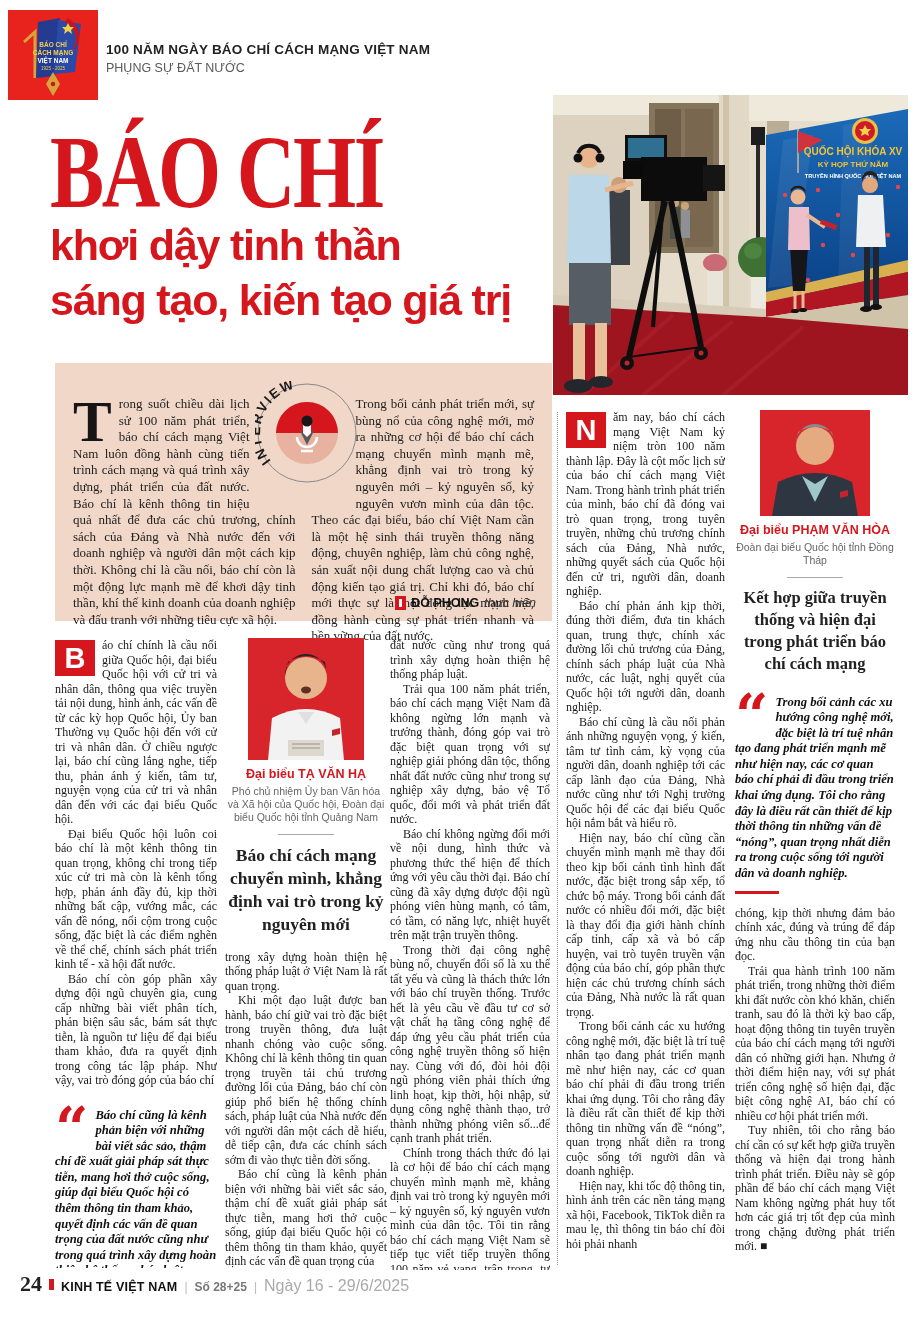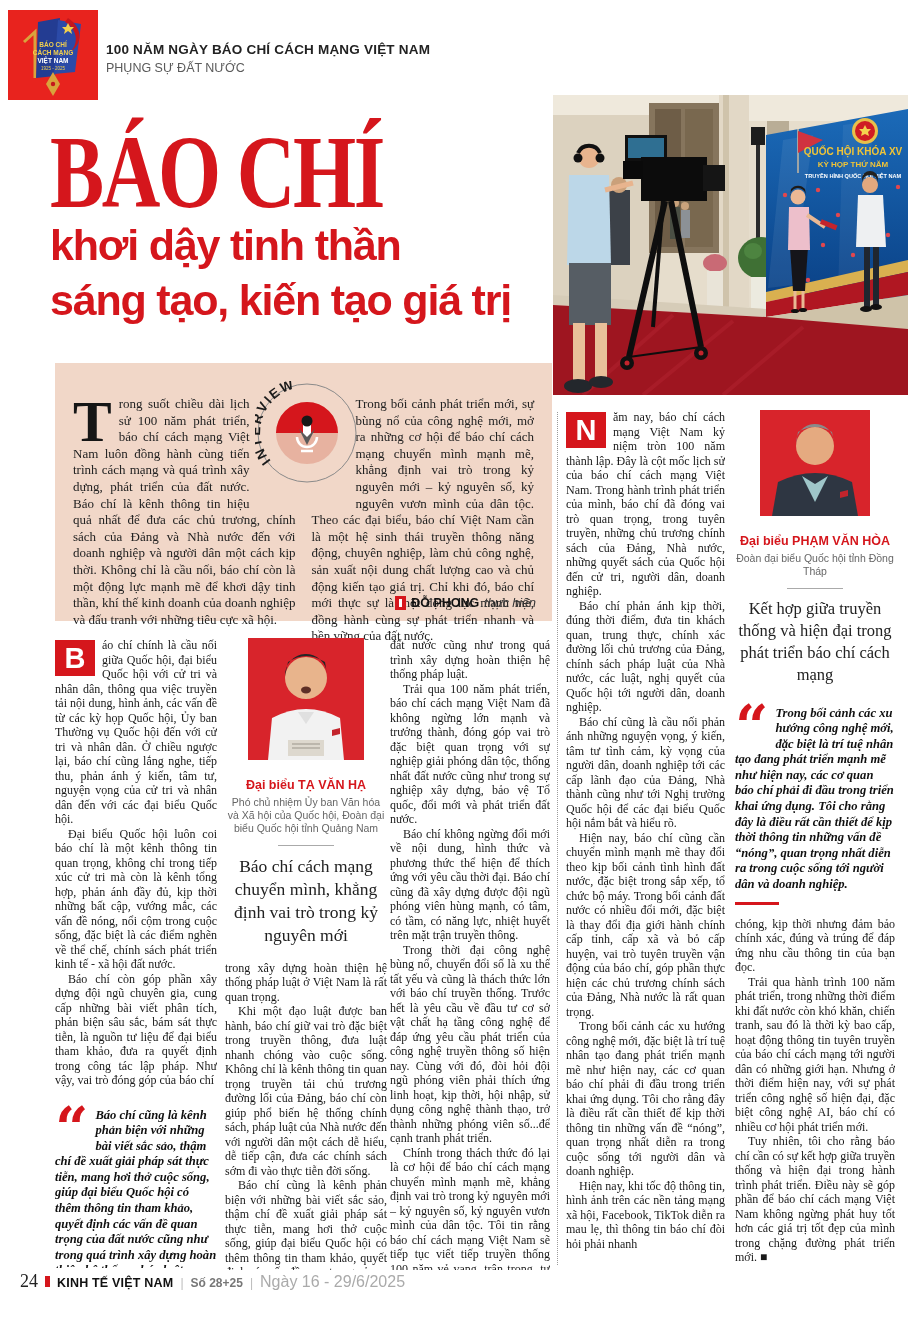--- a/index.html
+++ b/index.html
@@ -57,32 +57,32 @@
   .quote{margin-top:20px;font-style:italic;font-weight:bold;font-size:12.6px;line-height:15.6px;
          text-align:left;color:#101010;}
   .qmark{float:left;color:#d5161c;font-style:normal;font-family:"DejaVu Serif",serif;
          font-weight:bold;font-size:58px;line-height:38px;margin:2px 7px 0 0;}
   .quote::after{content:"";display:block;width:44px;height:3px;background:#d5161c;margin-top:9px;}
 
   
   .pcard{text-align:center;}
   .pcard svg{display:block;margin:0 auto;}
   .cap-name{font-family:"Liberation Sans",sans-serif;font-weight:bold;font-size:12.5px;
-            color:#d5161c;margin-top:18px;}
+            color:#d5161c;margin-top:7px;}
   .cap-role{font-family:"Liberation Sans",sans-serif;font-size:10.5px;color:#666;
             line-height:13px;margin-top:3px;}
   .cap-div{width:56px;height:1px;background:#aaa;margin:10px auto 9px;}
-  .pull-head{font-family:"Liberation Serif",serif;font-weight:normal;text-align:center;color:#222;}
+  .pull-head{font-family:"Liberation Serif",serif;font-weight:bold;text-align:center;color:#222;}
   .ph2{font-size:17.5px;line-height:23px;margin:2px 0 14px;}
   .ph5{font-size:16.5px;line-height:22px;margin:2px 0 6px;}
 
   
   .footL{position:absolute;left:20px;top:1271px;display:flex;align-items:baseline;gap:7px;
          font-family:"Liberation Sans",sans-serif;}
-  .pageno{font-family:"Liberation Serif",serif;font-weight:normal;font-size:18px;color:#222;}
+  .pageno{font-family:"Liberation Serif",serif;font-weight:bold;font-size:22px;color:#222;}
   .ftick{width:5px;height:11px;background:#d5161c;align-self:center;}
   .fbrand{font-weight:bold;font-size:12.5px;color:#111;letter-spacing:.2px;}
   .fsep{color:#bbb;font-size:12px;}
   .fissue{font-weight:bold;font-size:12px;color:#777;}
   .fdate{font-size:16px;color:#aaa;}
   .footR{position:absolute;right:17px;top:1348px;font-family:"Liberation Sans",sans-serif;
          font-size:11px;color:#999;}
 </style>
 </head>
 <body>
@@ -291,21 +291,21 @@
     <p class="first">đất nước cũng như trong quá trình xây dựng hoàn thiện hệ thống pháp luật.</p>
     <p>Trải qua 100 năm phát triển, báo chí cách mạng Việt Nam đã không ngừng lớn mạnh và trưởng thành, đóng góp vai trò đặc biệt quan trọng với sự nghiệp giải phóng dân tộc, thống nhất đất nước cũng như trong sự nghiệp xây dựng, bảo vệ Tổ quốc, đổi mới và phát triển đất nước.</p>
     <p>Báo chí không ngừng đổi mới về nội dung, hình thức và phương thức thể hiện để thích ứng với yêu cầu thời đại. Báo chí cũng đã xây dựng được đội ngũ phóng viên hùng mạnh, có tâm, có tầm, có năng lực, nhiệt huyết trên mặt trận truyền thông.</p>
     <p>Trong thời đại công nghệ bùng nổ, chuyển đổi số là xu thế tất yếu và cũng là thách thức lớn với báo chí truyền thống. Trước hết là yêu cầu về đầu tư cơ sở vật chất hạ tầng công nghệ để đáp ứng yêu cầu phát triển của công nghệ truyền thông số hiện nay. Cùng với đó, đòi hỏi đội ngũ phóng viên phải thích ứng linh hoạt, kịp thời, hội nhập, sử dụng công nghệ thành thạo, trở thành những phóng viên số...để cạnh tranh phát triển.</p>
     <p>Chính trong thách thức đó lại là cơ hội để báo chí cách mạng chuyển mình mạnh mẽ, khẳng định vai trò trong kỷ nguyên mới – kỷ nguyên số, kỷ nguyên vươn mình của dân tộc. Tôi tin rằng báo chí cách mạng Việt Nam sẽ tiếp tục viết tiếp truyền thống 100 năm vẻ vang, trân trọng, tự hào của mình. ■</p>
   </div>
 
   <div class="bodycol c4">
     <p class="first"><span class="dropbox">N</span><span>ăm nay, báo chí cách mạng Việt Nam kỷ niệm tròn 100 năm thành lập. Đây là cột mốc lịch sử của báo chí cách mạng Việt Nam. Trong hành trình phát triển của mình, báo chí đã đóng vai trò quan trọng, trong tuyên truyền, những chủ trương chính sách của Đảng, Nhà nước, những quyết sách của Quốc hội đến cử tri, người dân, doanh nghiệp.</span></p>
     <p>Báo chí phản ánh kịp thời, đúng thời điểm, đưa tin khách quan, trung thực, chính xác đường lối chủ trương của Đảng, chính sách pháp luật của Nhà nước, các luật, nghị quyết của Quốc hội tới người dân, doanh nghiệp.</p>
-    <p>Báo chí cũng là cầu nối phản ánh những nguyện vọng, ý kiến, tâm tư tình cảm, kỳ vọng của người dân, doanh nghiệp tới các cấp lãnh đạo của Đảng, Nhà thành cũng như tới Nghị trường Quốc hội để các đại biểu Quốc hội nắm bắt và hiểu rõ.</p>
+    <p>Báo chí cũng là cầu nối phản ánh những nguyện vọng, ý kiến, tâm tư tình cảm, kỳ vọng của người dân, doanh nghiệp tới các cấp lãnh đạo của Đảng, Nhà nước cũng như tới Nghị trường Quốc hội để các đại biểu Quốc hội nắm bắt và hiểu rõ.</p>
     <p>Hiện nay, báo chí cũng cần chuyển mình mạnh mẽ thay đổi theo kịp bối cảnh tình hình đất nước, đặc biệt trong sắp xếp, tổ chức bộ máy. Trong bối cảnh đất nước có nhiều đổi mới, đặc biệt là thay đổi địa giới hành chính cấp tỉnh, cấp xã và bỏ cấp huyện, vai trò tuyên truyền vận động của báo chí, góp phần thực hiện các chủ trương chính sách của Đảng, Nhà nước là rất quan trọng.</p>
     <p>Trong bối cảnh các xu hướng công nghệ mới, đặc biệt là trí tuệ nhân tạo đang phát triển mạnh mẽ như hiện nay, các cơ quan báo chí phải đi đầu trong triển khai ứng dụng. Tôi cho rằng đây là điều rất cần thiết để kịp thời thông tin những vấn đề “nóng”, quan trọng nhất diễn ra trong cuộc sống tới người dân và doanh nghiệp.</p>
     <p>Hiện nay, khi tốc độ thông tin, hình ảnh trên các nền tảng mạng xã hội, Facebook, TikTok diễn ra mau lẹ, thì thông tin báo chí đòi hỏi phải nhanh</p>
   </div>
 
   <div class="bodycol c5">
     <div class="pcard">
       <svg width="110" height="106" viewBox="0 0 110 106">
         <rect width="110" height="106" fill="#d8242b"></rect>
         <path d="M12,106 L18,72 Q55,54 92,72 L98,106 Z" fill="#2e3642"></path>

